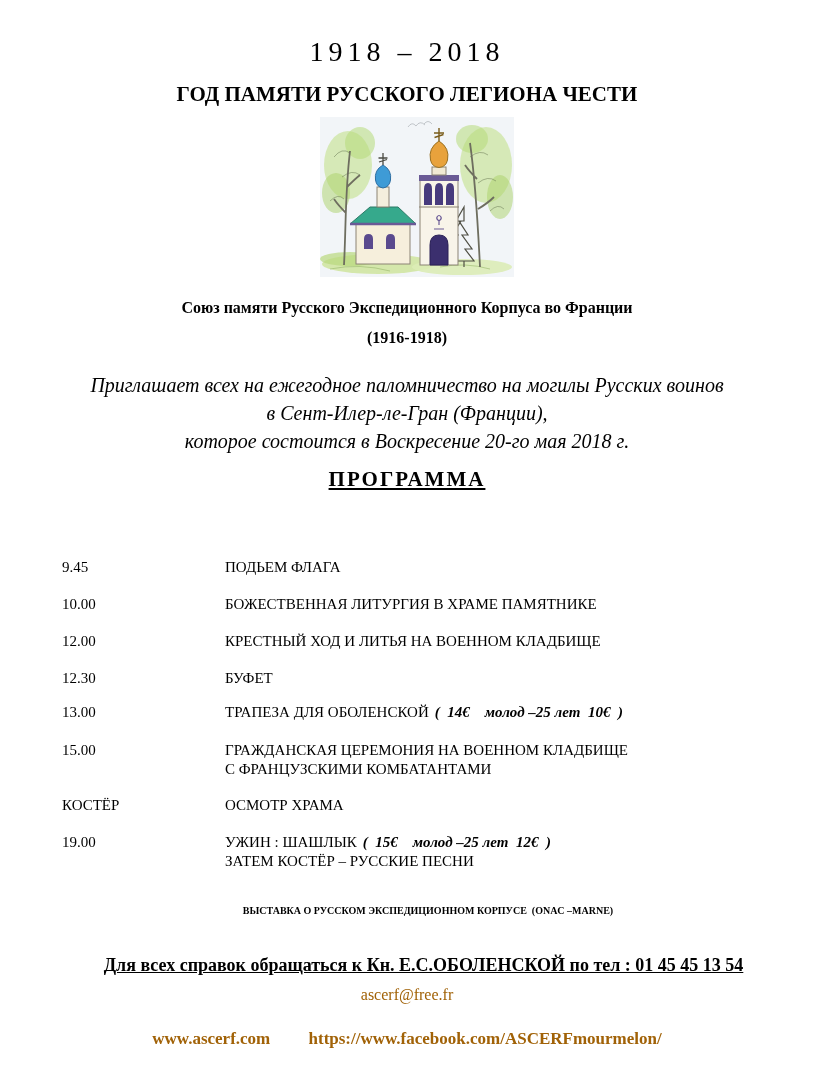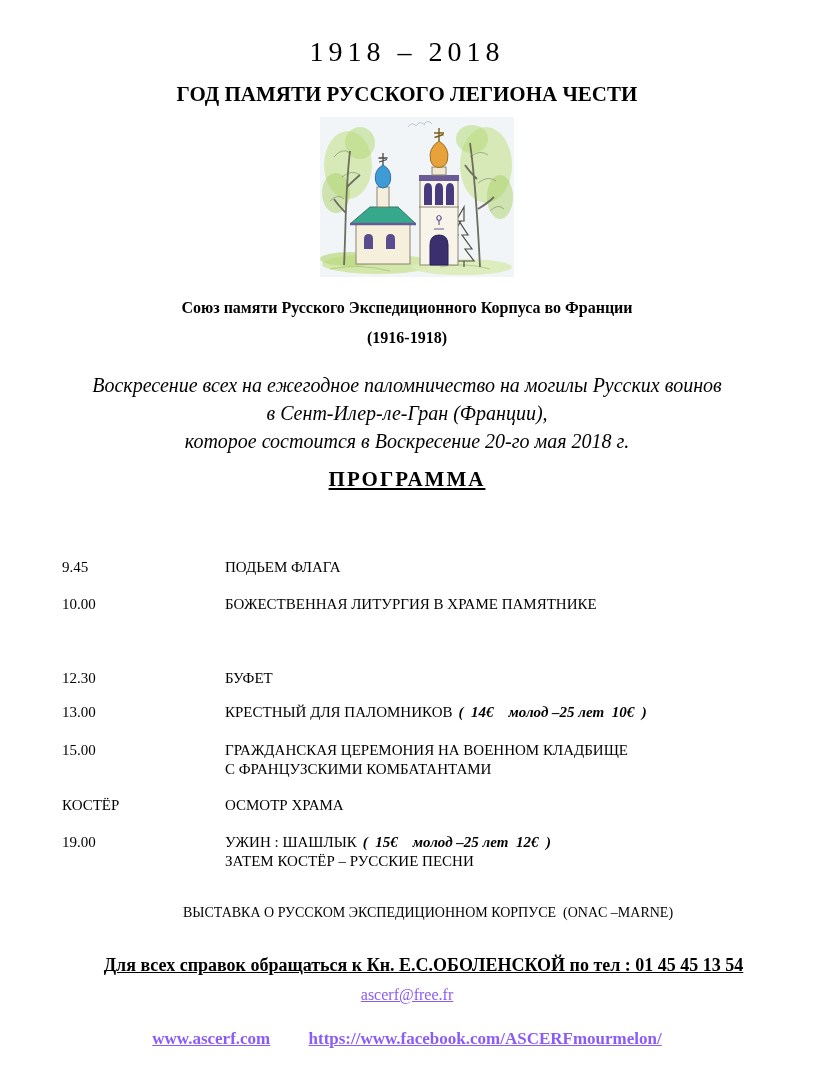--- a/index.html
+++ b/index.html
@@ -15,25 +15,25 @@
   .years{top:36px;font-size:28px;letter-spacing:5px;font-weight:400;}
   .memorial{top:82px;font-size:21px;font-weight:700;}
   .church{position:absolute;top:117px;left:320px;width:194px;height:160px;}
   .org{top:293px;font-size:16px;font-weight:700;line-height:30px;}
   .invite{top:371px;font-size:20px;font-style:italic;line-height:28px;}
   .program{top:467px;font-size:21px;font-weight:700;letter-spacing:2px;text-decoration:underline;}
   .sched-row{position:absolute;left:62px;font-size:15px;line-height:19px;white-space:nowrap;}
   .sched-time{display:inline-block;width:163px;vertical-align:top;}
   .sched-event{display:inline-block;vertical-align:top;}
   .price{font-weight:700;font-style:italic;white-space:pre;margin-left:6px;}
-  .exhibition{top:905px;font-size:14px;font-weight:400;white-space:pre;padding-left:42px;}
+  .exhibition{top:905px;font-size:10px;font-weight:700;white-space:pre;padding-left:42px;}
   .contact{top:955px;font-size:18px;font-weight:700;text-decoration:underline;padding-left:33px;}
   .email-row{top:986px;font-size:16px;}
   .links-row{top:1029px;font-size:17px;font-weight:700;}
-  a.blue-link{color:#8b5cf6;text-decoration:underline;cursor:pointer;}
+  a.blue-link{color:#a16207;cursor:pointer;}
   .links-row a.blue-link + a.blue-link{margin-left:34px;}
 </style>
 </head>
 <body>
 
 <div class="page">
 
   <div class="centered years">1918 – 2018</div>
 
   <div class="centered memorial">ГОД ПАМЯТИ РУССКОГО ЛЕГИОНА ЧЕСТИ</div>
@@ -92,38 +92,41 @@
       </g>
     </svg>
   </div>
 
   <div class="centered org">
     <div>Союз памяти Русского Экспедиционного Корпуса во Франции</div>
     <div>(1916-1918)</div>
   </div>
 
   <div class="centered invite">
-    <div>Воскресение всех на ежегодное паломничество на могилы Русских воинов</div>
+    <div>Приглашает всех на ежегодное паломничество на могилы Русских воинов</div>
     <div>в Сент-Илер-ле-Гран (Франции),</div>
     <div>которое состоится в Воскресение 20-го мая 2018 г.</div>
   </div>
 
   <div class="centered program">ПРОГРАММА</div>
 
   <div class="sched-row" style="top:558px">
     <span class="sched-time">9.45</span><span class="sched-event">ПОДЬЕМ ФЛАГА</span>
   </div>
   <div class="sched-row" style="top:595px">
     <span class="sched-time">10.00</span><span class="sched-event">БОЖЕСТВЕННАЯ ЛИТУРГИЯ В ХРАМЕ ПАМЯТНИКЕ</span>
   </div>
+  <div class="sched-row" style="top:632px">
+    <span class="sched-time">12.00</span><span class="sched-event">КРЕСТНЫЙ ХОД И ЛИТЬЯ НА ВОЕННОМ КЛАДБИЩЕ</span>
+  </div>
   <div class="sched-row" style="top:669px">
     <span class="sched-time">12.30</span><span class="sched-event">БУФЕТ</span>
   </div>
   <div class="sched-row" style="top:703px">
-    <span class="sched-time">13.00</span><span class="sched-event"><span>КРЕСТНЫЙ ДЛЯ ПАЛОМНИКОВ</span><span class="price">(  14€    молод –25 лет  10€  )</span></span>
+    <span class="sched-time">13.00</span><span class="sched-event"><span>ТРАПЕЗА ДЛЯ ОБОЛЕНСКОЙ</span><span class="price">(  14€    молод –25 лет  10€  )</span></span>
   </div>
   <div class="sched-row" style="top:741px">
     <span class="sched-time">15.00</span><span class="sched-event"><span>ГРАЖДАНСКАЯ ЦЕРЕМОНИЯ НА ВОЕННОМ КЛАДБИЩЕ</span><div>С ФРАНЦУЗСКИМИ КОМБАТАНТАМИ</div></span>
   </div>
   <div class="sched-row" style="top:796px">
     <span class="sched-time">КОСТЁР</span><span class="sched-event">ОСМОТР ХРАМА</span>
   </div>
   <div class="sched-row" style="top:833px">
     <span class="sched-time">19.00</span><span class="sched-event"><span>УЖИН : ШАШЛЫК</span><span class="price">(  15€    молод –25 лет  12€  )</span><div>ЗАТЕМ КОСТЁР – РУССКИЕ ПЕСНИ</div></span>
   </div>

